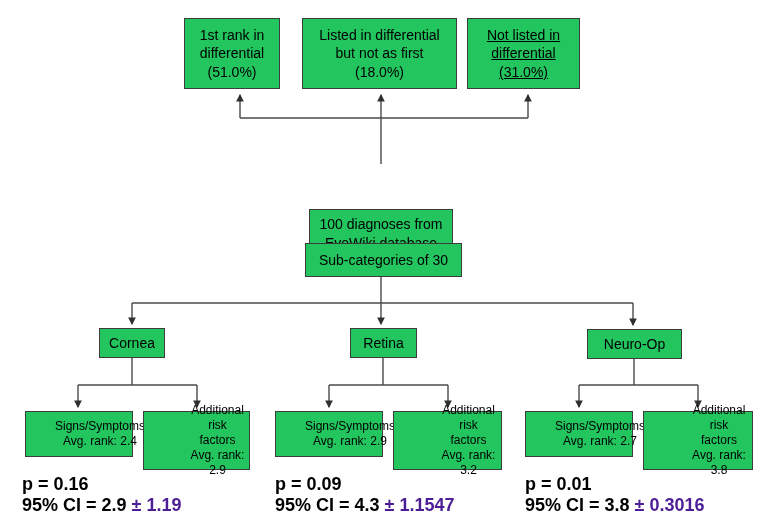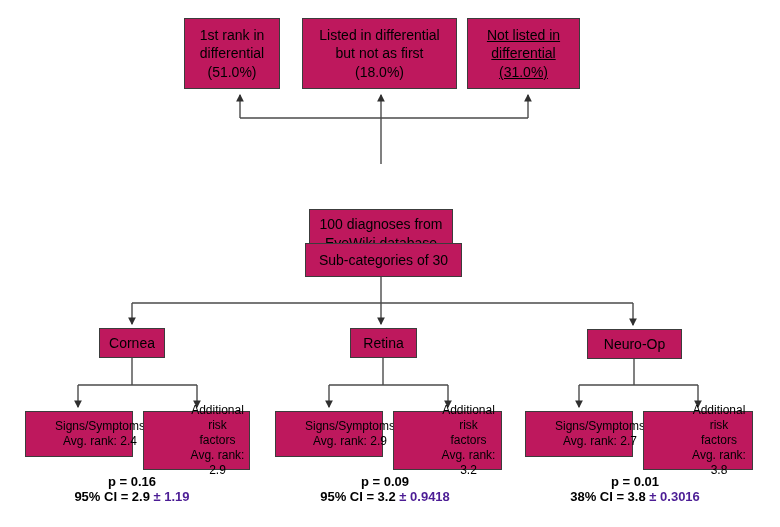--- a/index.html
+++ b/index.html
@@ -16,41 +16,40 @@
     overflow: hidden;
   }
   .lines-svg {
     position: absolute;
     left: 0; top: 0;
     width: 780px; height: 527px;
   }
   .node {
     position: absolute;
     box-sizing: border-box;
-    background: #be185d;
+    background: #22c55e;
     border: 1.5px solid #3c3c3c;
     display: flex;
     align-items: center;
     justify-content: center;
     text-align: center;
     color: #000000;
     white-space: pre-line;
     font-size: 14px;
     line-height: 1.3;
   }
   .node.small {
     font-size: 12px;
     line-height: 1.25;
     padding-left: 42px;
   }
   .stats {
     position: absolute;
     width: 220px;
-    text-align: center;
-    font-size: 13px;
+    font-size: 18px;
     font-weight: bold;
     color: #000000;
     line-height: 1.18;
   }
   .ci-delta {
     color: #4c1d95;
   }
   
   .b-first     { left: 184px; top: 18px;  width: 96px;  height: 71px; }
   .b-listed    { left: 302px; top: 18px;  width: 155px; height: 71px; }
@@ -142,26 +141,26 @@
     <div><span>95% CI = 2.9 </span><span class="ci-delta">± 1.19</span></div>
   </div>
 
   <div class="node small b-r-signs">Signs/Symptoms
 Avg. rank: 2.9</div>
   <div class="node small b-r-risk">Additional risk
 factors
 Avg. rank: 3.2</div>
   <div class="stats s-retina">
     <div>p = 0.09</div>
-    <div><span>95% CI = 3.2 </span><span class="ci-delta">± 0.9418</span></div>
+    <div><span>95% CI = 4.3 </span><span class="ci-delta">± 1.1547</span></div>
   </div>
 
   <div class="node small b-n-signs">Signs/Symptoms
 Avg. rank: 2.7</div>
   <div class="node small b-n-risk">Additional risk
 factors
 Avg. rank: 3.8</div>
   <div class="stats s-neuroop">
     <div>p = 0.01</div>
-    <div><span>38% CI = 3.8 </span><span class="ci-delta">± 0.3016</span></div>
+    <div><span>95% CI = 3.8 </span><span class="ci-delta">± 0.3016</span></div>
   </div>
 
 </div>
 
 </body></html>

